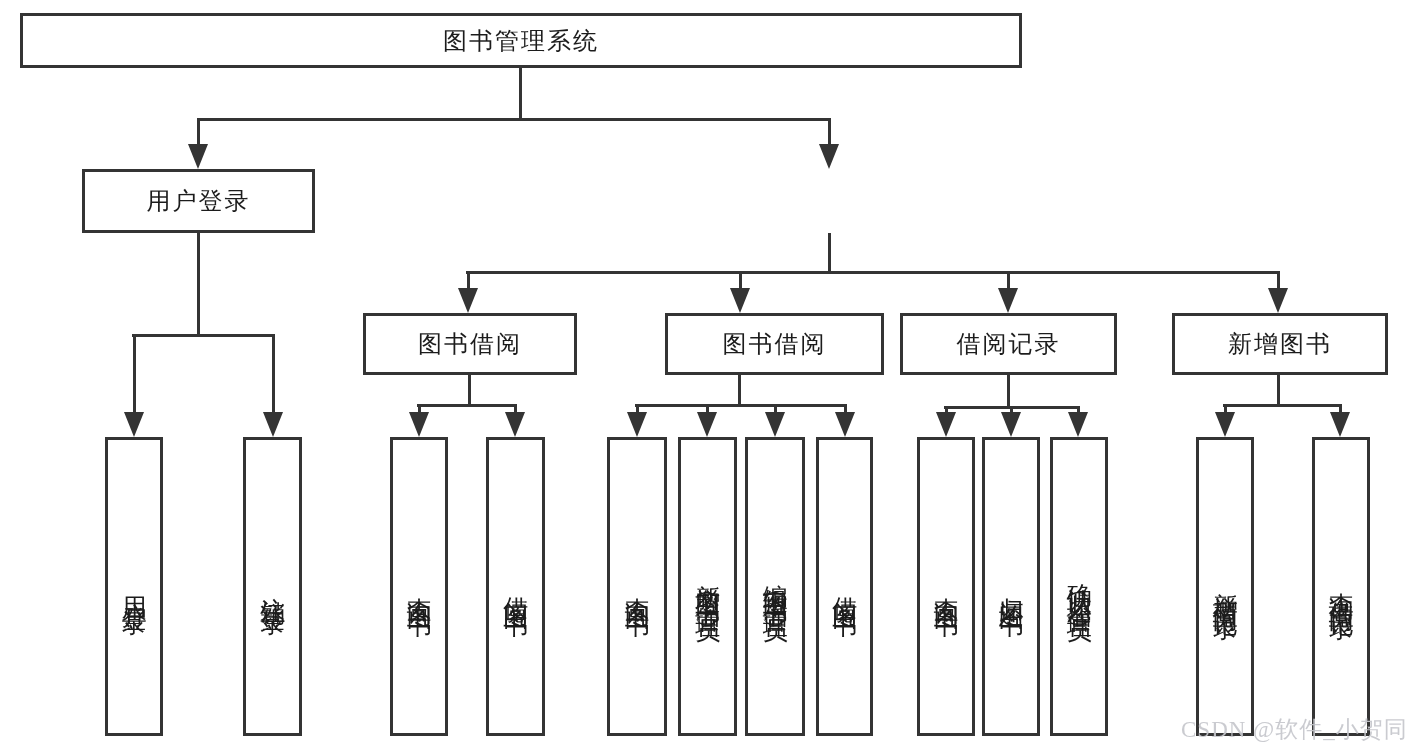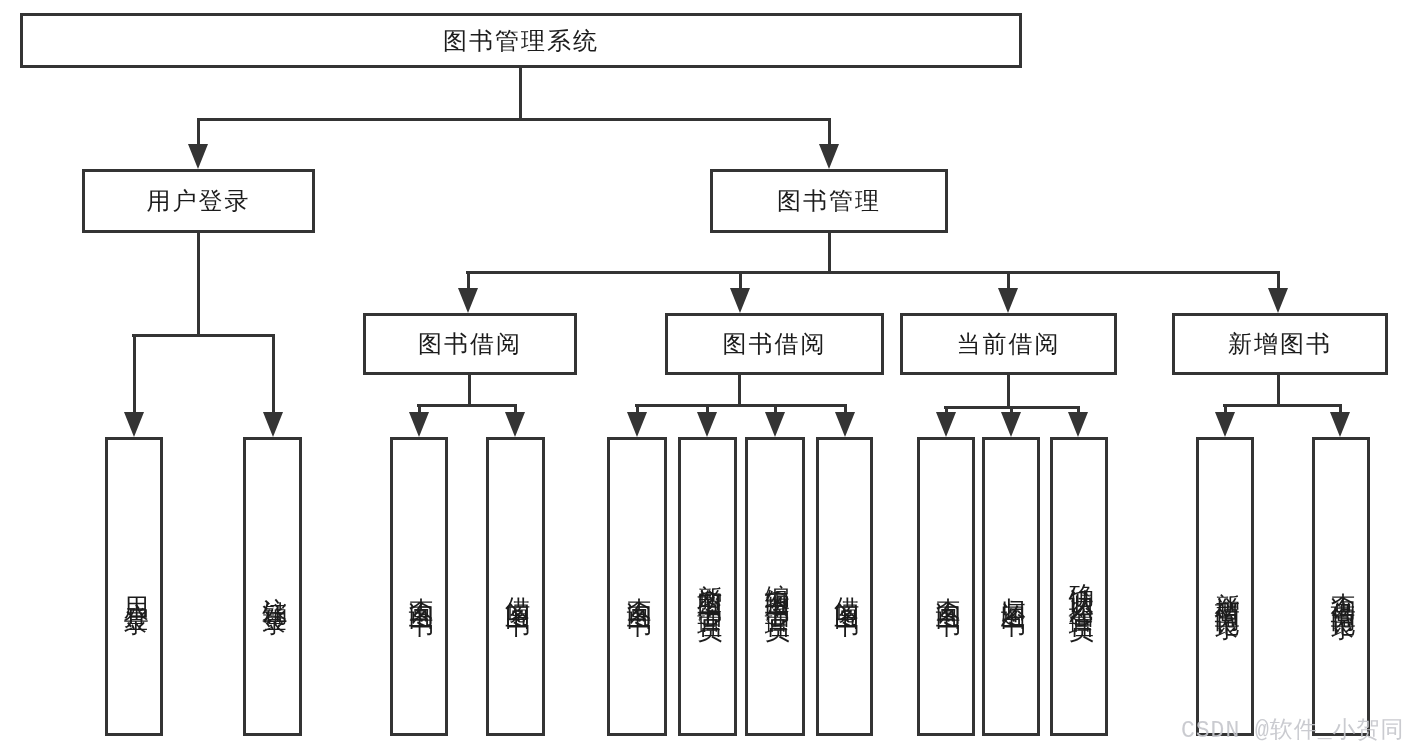--- a/index.html
+++ b/index.html
@@ -1,18 +1,18 @@
 <!DOCTYPE html>
 <html><head>
 <meta charset="utf-8">
 <style>
   html,body { margin:0; padding:0; background:#ffffff; }
   .stage {
     position:relative; width:1405px; height:747px; background:#ffffff;
-    font-family:Liberation Mono, monospace; overflow:hidden;
+    font-family:Liberation Serif, serif; overflow:hidden;
   }
   .node {
     position:absolute; box-sizing:border-box;
     border:3px solid #343434; background:#ffffff;
     display:flex; align-items:center; justify-content:center;
     color:#1c1c1c;
   }
   .h-node { font-size:24px; letter-spacing:2px; }
   .v-node .vtext {
     writing-mode:vertical-rl; text-orientation:mixed;
@@ -38,21 +38,20 @@
   <div class="node h-node" style="left:20px; top:13px; width:1002px; height:55px;">图书管理系统</div>
 
   <div class="line" style="left:519px; top:68px;  width:3px;  height:53px;"></div>
   <div class="line" style="left:197px; top:118px; width:634px; height:3px;"></div>
   <div class="line" style="left:197px; top:118px; width:3px; height:28px;"></div>
   <div class="arrow" style="left:188px; top:144px;"></div>
   <div class="line" style="left:828px; top:118px; width:3px; height:28px;"></div>
   <div class="arrow" style="left:819px; top:144px;"></div>
 
   <div class="node h-node" style="left:82px; top:169px; width:233px; height:64px;">用户登录</div>
-  <div class="node h-node" style="left:710px; top:169px; width:238px; height:64px;">图书管理</div>
 
   <div class="line" style="left:197px; top:233px; width:3px; height:104px;"></div>
   <div class="line" style="left:132px; top:334px; width:143px; height:3px;"></div>
   <div class="line" style="left:133px; top:334px; width:3px; height:80px;"></div>
   <div class="arrow" style="left:124px; top:412px;"></div>
   <div class="line" style="left:272px; top:334px; width:3px; height:80px;"></div>
   <div class="arrow" style="left:263px; top:412px;"></div>
 
   <div class="line" style="left:828px; top:233px; width:3px; height:41px;"></div>
   <div class="line" style="left:466px; top:271px; width:814px; height:3px;"></div>
@@ -60,21 +59,21 @@
   <div class="arrow" style="left:458px; top:288px;"></div>
   <div class="line" style="left:739px; top:271px; width:3px; height:19px;"></div>
   <div class="arrow" style="left:730px; top:288px;"></div>
   <div class="line" style="left:1007px; top:271px; width:3px; height:19px;"></div>
   <div class="arrow" style="left:998px; top:288px;"></div>
   <div class="line" style="left:1277px; top:271px; width:3px; height:19px;"></div>
   <div class="arrow" style="left:1268px; top:288px;"></div>
 
   <div class="node h-node" style="left:363px; top:313px; width:214px; height:62px;">图书借阅</div>
   <div class="node h-node" style="left:629px; top:313px; width:219px; height:62px;margin-left:36px;">图书借阅</div>
-  <div class="node h-node" style="left:900px; top:313px; width:217px; height:62px;">当前借阅</div>
+  <div class="node h-node" style="left:900px; top:313px; width:217px; height:62px;">借阅记录</div>
   <div class="node h-node" style="left:1172px; top:313px; width:216px; height:62px;">新增图书</div>
 
   <div class="line" style="left:468px; top:375px; width:3px; height:32px;"></div>
   <div class="line" style="left:417px; top:404px; width:100px; height:3px;"></div>
   <div class="line" style="left:418px; top:404px; width:3px; height:10px;"></div>
   <div class="arrow" style="left:409px; top:412px;"></div>
   <div class="line" style="left:514px; top:404px; width:3px; height:10px;"></div>
   <div class="arrow" style="left:505px; top:412px;"></div>
 
   <div class="line" style="left:738px; top:375px; width:3px; height:32px;"></div>

